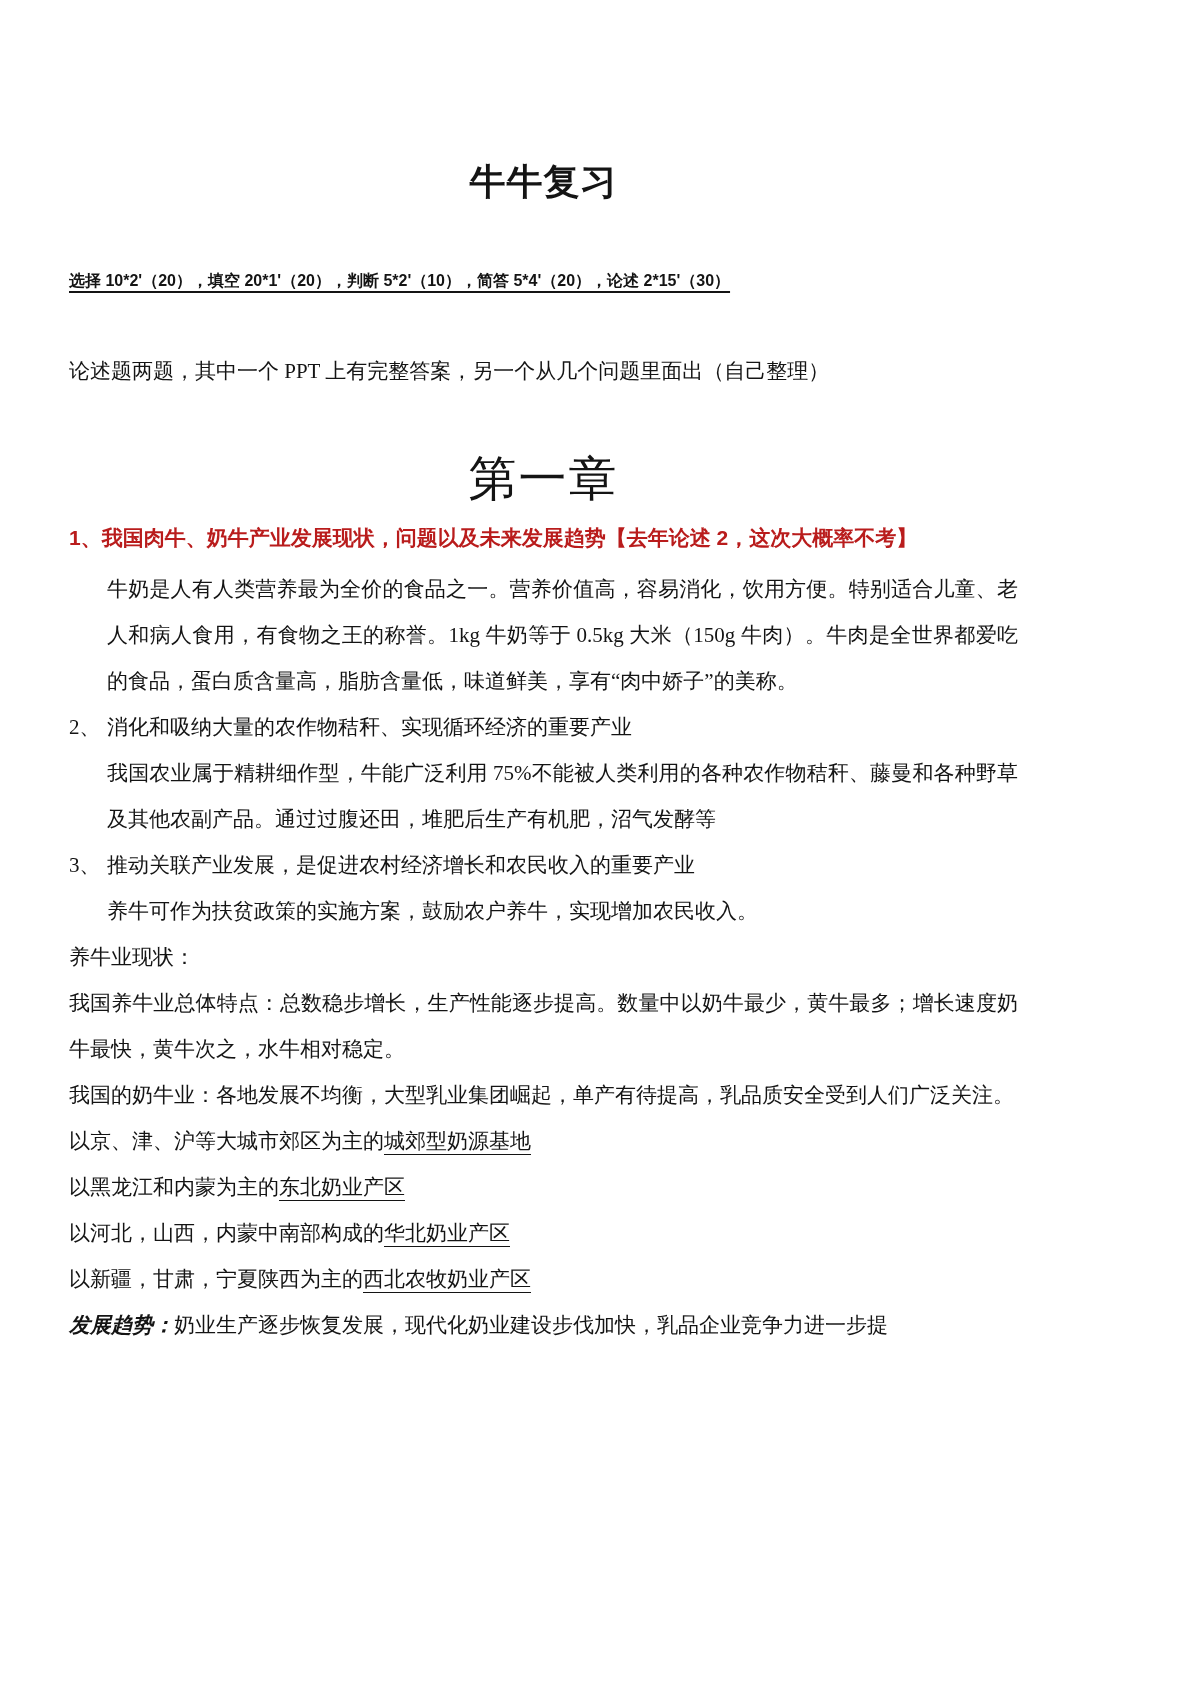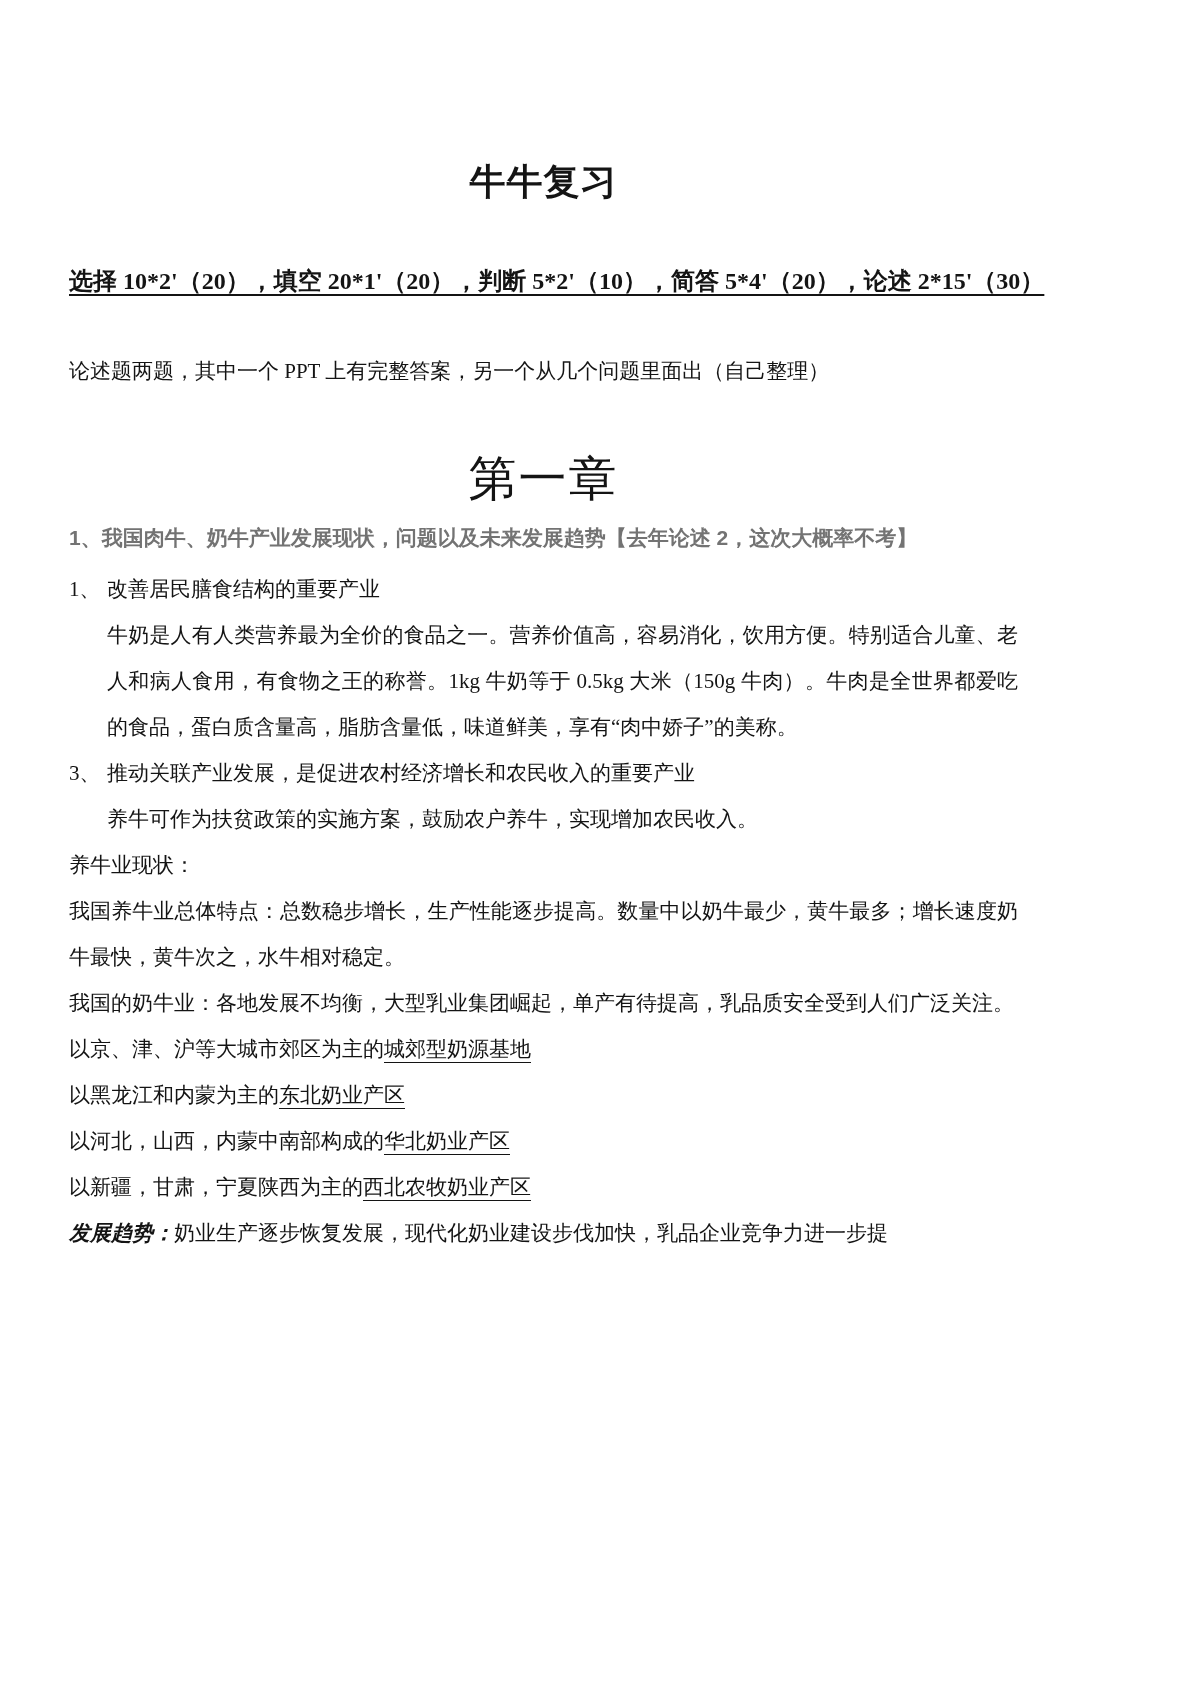--- a/index.html
+++ b/index.html
@@ -15,40 +15,40 @@
     font-family:"Liberation Serif", serif;
   }
   .doc-title {
     margin:153px 0 0;
     font-size:36px; line-height:43px;
     font-weight:bold; text-align:center;
     letter-spacing:1px;
   }
   .exam-line {
     margin:62px 0 0;
-    font-size:24px; line-height:30px;
+    font-size:16px; line-height:30px;
     font-weight:bold;
-    font-family:Liberation Serif, serif;
+    font-family:Liberation Sans, sans-serif;
     text-decoration:underline;
     text-underline-offset:5px;
     text-decoration-thickness:1.5px;
     white-space:nowrap;
   }
   .note-line {
     margin:60px 0 0;
     font-size:21px; line-height:30px;
   }
   .chapter-heading {
     margin:65px 0 0;
     font-size:48px; line-height:56px;
     font-weight:normal; text-align:center;
     letter-spacing:2px;
   }
   .orange {
-    color:#737373;
+    color:#b91c1c;
     font-family:"Liberation Sans", sans-serif;
     font-weight:bold;
     font-size:21px; line-height:28px;
   }
   .topic-line   { margin:17px 0 0; }
   .importance-label { margin:19px 0 0; }
   .doc-body { margin-top:14px; font-size:21px; }
   .doc-body p { margin:0; line-height:46px; }
   .item-title .item-num { display:inline-block; width:38px; }
   .item-detail { margin:0 0 0 38px !important; text-align:justify; }
@@ -72,24 +72,27 @@
   <p class="note-line">论述题两题，其中一个 PPT 上有完整答案，另一个从几个问题里面出（自己整理）</p>
 
   <h2 class="chapter-heading">第一章</h2>
 
   <p class="orange topic-line">1、我国肉牛、奶牛产业发展现状，问题以及未来发展趋势【去年论述 2，这次大概率不考】</p>
 
 
   <div class="doc-body">
 
     <div>
-      <p class="item-title"><span class="item-num">1、</span><span>改善居民膳食结构的重要产业</span></p>
       <p class="item-detail">牛奶是人有人类营养最为全价的食品之一。营养价值高，容易消化，饮用方便。特别适合儿童、老人和病人食用，有食物之王的称誉。1kg 牛奶等于 0.5kg 大米（150g 牛肉）。牛肉是全世界都爱吃的食品，蛋白质含量高，脂肪含量低，味道鲜美，享有“肉中娇子”的美称。</p>
     </div>
 
+    <div>
+      <p class="item-title"><span class="item-num">2、</span><span>消化和吸纳大量的农作物秸秆、实现循环经济的重要产业</span></p>
+      <p class="item-detail">我国农业属于精耕细作型，牛能广泛利用 75%不能被人类利用的各种农作物秸秆、藤曼和各种野草及其他农副产品。通过过腹还田，堆肥后生产有机肥，沼气发酵等</p>
+    </div>
 
     <div>
       <p class="item-title"><span class="item-num">3、</span><span>推动关联产业发展，是促进农村经济增长和农民收入的重要产业</span></p>
       <p class="item-detail">养牛可作为扶贫政策的实施方案，鼓励农户养牛，实现增加农民收入。</p>
     </div>
 
     <p>养牛业现状：</p>
 
     <p class="justify">我国养牛业总体特点：总数稳步增长，生产性能逐步提高。数量中以奶牛最少，黄牛最多；增长速度奶牛最快，黄牛次之，水牛相对稳定。</p>
 

